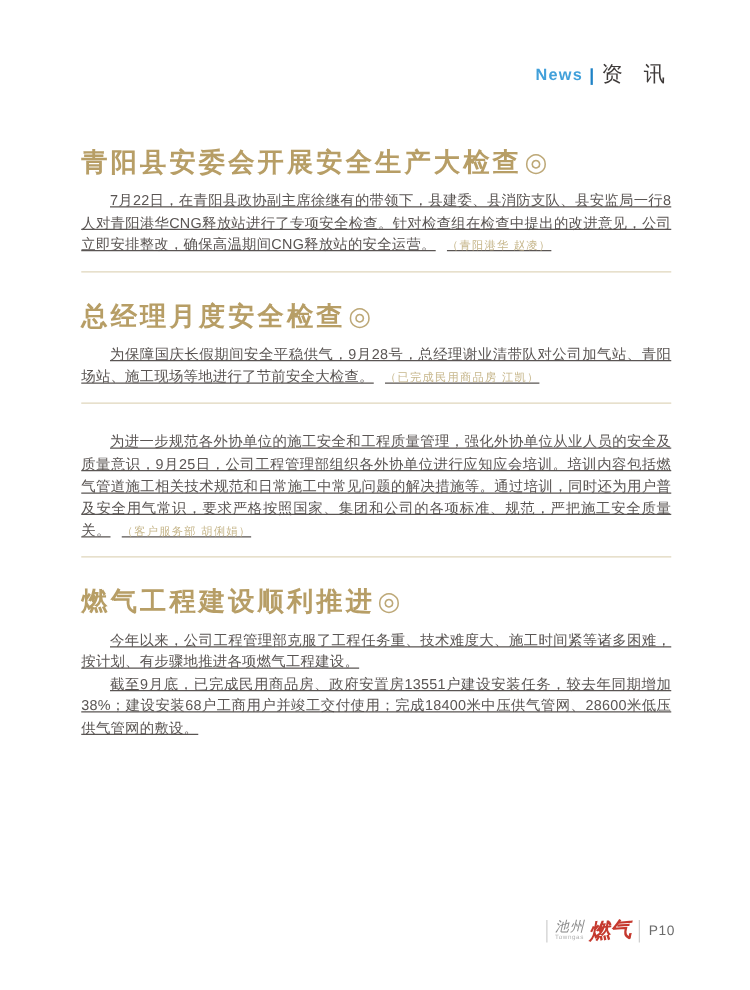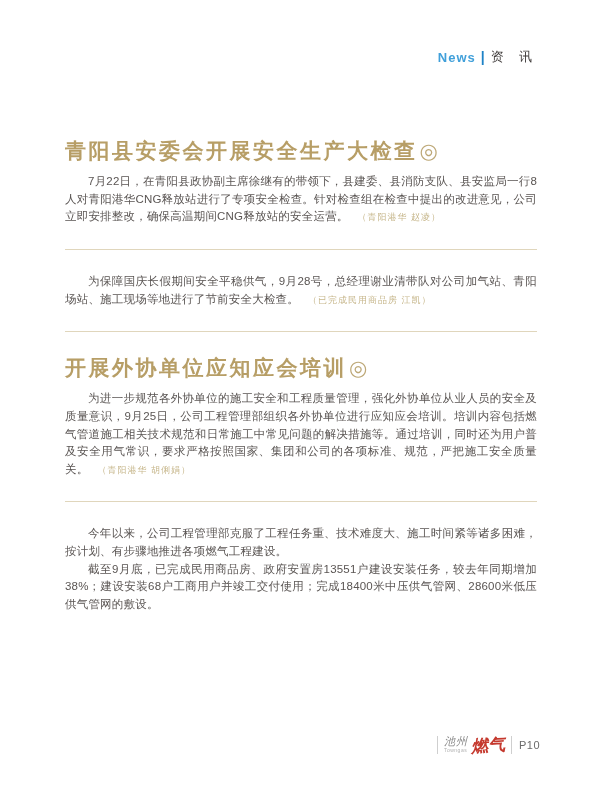--- a/index.html
+++ b/index.html
@@ -13,51 +13,51 @@
   .page { position: relative; width: 600px; height: 792px; }
 
   
   .header {
     position: absolute; top: 48px; right: 62px;
     font-size: 13px; letter-spacing: 1px;
     display: flex; align-items: center; gap: 5px;
   }
   .header .news { color: #41a0da; font-weight: bold; }
   .header .bar  { color: #1e82c6; font-weight: bold; font-size: 14px; }
-  .header .cat  { color: #3f3b3a; letter-spacing: 6px; font-size: 13px; font-family: Liberation Serif, serif; }
+  .header .cat  { color: #3f3b3a; letter-spacing: 6px; font-size: 17px; }
 
   
   .articles {
     position: absolute; top: 118px; left: 65px; right: 63px;
   }
   .article {
     border-bottom: 1px solid #e0d6bc;
-    padding-bottom: 23px;
+    padding-bottom: 11px;
     margin-bottom: 23px;
-    margin-top: 20px;
   }
   .article:last-child { border-bottom: none; margin-bottom: 0; }
   .article h2 {
     margin: 0 0 9px 0;
     font-size: 21px;
     font-weight: bold;
     color: #b79e66;
     letter-spacing: 2.5px;
     line-height: 1.25;
     white-space: nowrap;
   }
   .article h2 .mark { font-weight: normal; margin-left: 2px; color: #bda877; }
   .article p {
     margin: 0;
     font-size: 11.5px;
     line-height: 1.53;
     color: #5a5553;
     text-align: justify;
     text-indent: 2em;
     letter-spacing: 0.2px;
+    text-decoration: underline;
   }
   .byline {
     font-size: 9px;
     color: #c7b78c;
     letter-spacing: 1px;
     margin-left: 9px;
     white-space: nowrap;
   }
 
   
@@ -104,30 +104,31 @@
   </div>
 
   <div class="articles">
 
     <div class="article">
       <h2><span>青阳县安委会开展安全生产大检查</span><span class="mark">◎</span></h2>
       <p><span>7月22日，在青阳县政协副主席徐继有的带领下，县建委、县消防支队、县安监局一行8人对青阳港华CNG释放站进行了专项安全检查。针对检查组在检查中提出的改进意见，公司立即安排整改，确保高温期间CNG释放站的安全运营。</span><span class="byline">（青阳港华 赵凌）</span></p>
     </div>
 
     <div class="article">
+      <h2><span>总经理月度安全检查</span><span class="mark">◎</span></h2>
       <p><span>为保障国庆长假期间安全平稳供气，9月28号，总经理谢业清带队对公司加气站、青阳场站、施工现场等地进行了节前安全大检查。</span><span class="byline">（已完成民用商品房 江凯）</span></p>
     </div>
 
 
     <div class="article">
-      <h2><span>开展外协单位应知应会培训</span><span class="mark">◎</span></h2>
-      <p><span>为进一步规范各外协单位的施工安全和工程质量管理，强化外协单位从业人员的安全及质量意识，9月25日，公司工程管理部组织各外协单位进行应知应会培训。培训内容包括燃气管道施工相关技术规范和日常施工中常见问题的解决措施等。通过培训，同时还为用户普及安全用气常识，要求严格按照国家、集团和公司的各项标准、规范，严把施工安全质量关。</span><span class="byline">（青阳港华 胡俐娟）</span></p>
+      <p><span>为进一步规范各外协单位的施工安全和工程质量管理，强化外协单位从业人员的安全及质量意识，9月25日，公司工程管理部组织各外协单位进行应知应会培训。培训内容包括燃气管道施工相关技术规范和日常施工中常见问题的解决措施等。通过培训，同时还为用户普及安全用气常识，要求严格按照国家、集团和公司的各项标准、规范，严把施工安全质量关。</span><span class="byline">（客户服务部 胡俐娟）</span></p>
     </div>
 
     <div class="article">
+      <h2><span>燃气工程建设顺利推进</span><span class="mark">◎</span></h2>
       <p><span>今年以来，公司工程管理部克服了工程任务重、技术难度大、施工时间紧等诸多困难，按计划、有步骤地推进各项燃气工程建设。</span></p>
       <p><span>截至9月底，已完成民用商品房、政府安置房13551户建设安装任务，较去年同期增加38%；建设安装68户工商用户并竣工交付使用；完成18400米中压供气管网、28600米低压供气管网的敷设。</span></p>
     </div>
 
   </div>
 
   <div class="footer">
     <div class="brand">
       <div class="brand-left">
         <span class="brand-city">池州</span>

